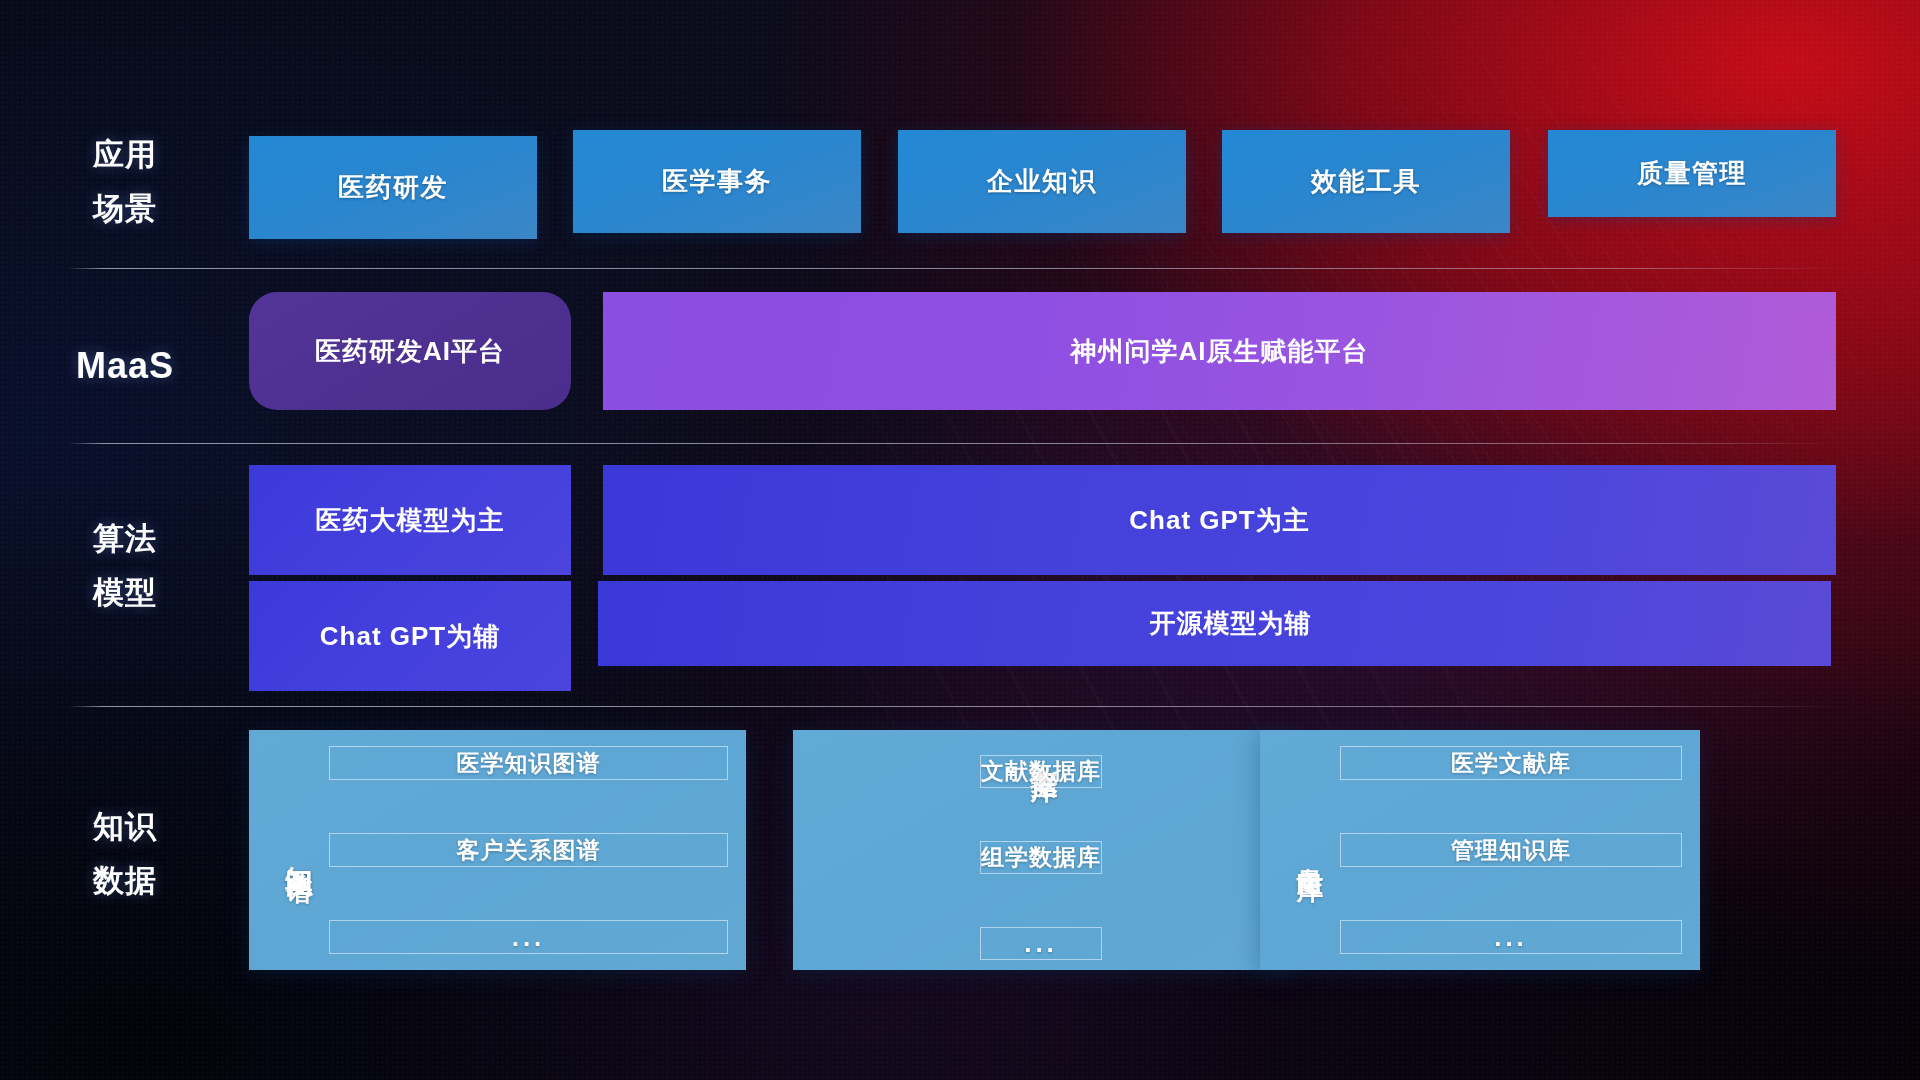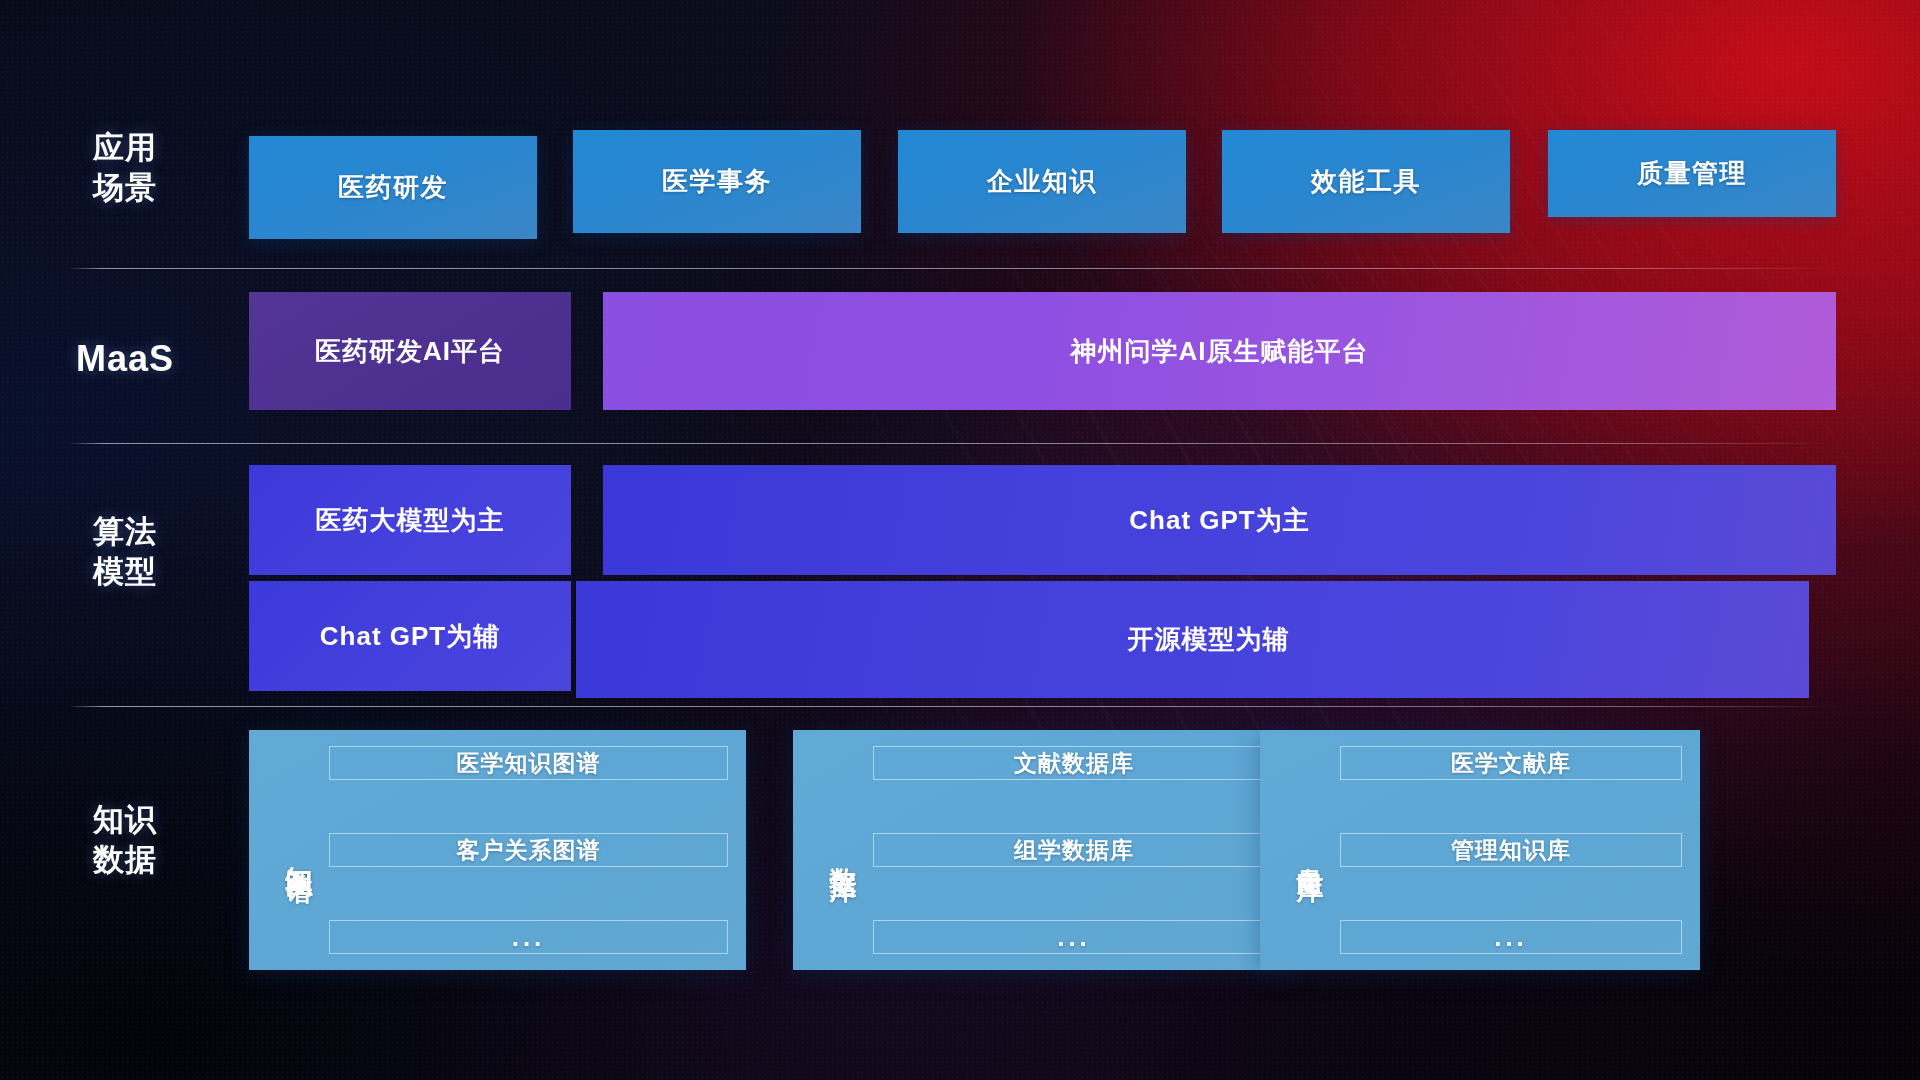--- a/index.html
+++ b/index.html
@@ -65,21 +65,21 @@
   }
 
   
   #content { position: absolute; inset: 0; }
 
   .rowlabel {
     position: absolute;
     color: #ffffff;
     font-weight: bold;
     font-size: 31px;
-    line-height: 40px;
+    line-height: 54px;
     letter-spacing: 1px;
     text-align: center;
     text-shadow: 0 0 14px rgba(120,160,255,.35);
     white-space: pre-line;
   }
 
   .divider {
     position: absolute;
     height: 1px;
     background: linear-gradient(90deg,
@@ -216,21 +216,21 @@
       <span class="txt">效能工具</span>
     </div>
     <div class="box app-tile" style="left:1548px; top:130px; width:288px; height:87px;">
       <span class="txt">质量管理</span>
     </div>
 
     <div class="divider" style="left:68px; top:268px; width:1772px;"></div>
 
     <div class="rowlabel" style="left:60px; top:339px; width:130px; font-size:36px;">MaaS</div>
 
-    <div class="box maas-left" style="left:249px; top:292px; width:322px; height:118px;">
+    <div class="box maas-left" style="left:249px; top:292px; width:322px; height:118px;border-radius:28px;">
       <span class="txt">医药研发AI平台</span>
     </div>
     <div class="box maas-right" style="left:603px; top:292px; width:1233px; height:118px;">
       <span class="txt">神州问学AI原生赋能平台</span>
     </div>
 
     <div class="divider" style="left:68px; top:443px; width:1772px;"></div>
 
     <div class="rowlabel" style="left:60px; top:512px; width:130px;">算法
 模型</div>
@@ -238,39 +238,39 @@
     <div class="box algo" style="left:249px; top:465px; width:322px; height:110px;">
       <span class="txt">医药大模型为主</span>
     </div>
     <div class="box algo" style="left:249px; top:581px; width:322px; height:110px;">
       <span class="txt">Chat GPT为辅</span>
     </div>
 
     <div class="box algo-wide" style="left:603px; top:465px; width:1233px; height:110px;">
       <span class="txt">Chat GPT为主</span>
     </div>
-    <div class="box algo-wide" style="left:576px; top:581px; width:1233px; height:117px;padding-left:32px;">
+    <div class="box algo-wide" style="left:598px; top:581px; width:1233px; height:85px;padding-left:32px;">
       <span class="txt">开源模型为辅</span>
     </div>
 
     <div class="divider" style="left:68px; top:706px; width:1772px;"></div>
 
     <div class="rowlabel" style="left:60px; top:800px; width:130px;">知识
 数据</div>
 
     <div class="kpanel" style="left:249px; top:730px; width:497px; height:240px;">
       <div class="kpanel-title">知识图谱</div>
       <div class="kpanel-items">
         <div class="kitem">医学知识图谱</div>
         <div class="kitem">客户关系图谱</div>
         <div class="kitem ellipsis">...</div>
       </div>
     </div>
 
-    <div class="kpanel" style="left:793px; top:730px; width:500px; height:240px;">
+    <div class="kpanel" style="left:793px; top:730px; width:500px; height:240px;flex-direction:column;">
       <div class="kpanel-title">数据库</div>
       <div class="kpanel-items">
         <div class="kitem">文献数据库</div>
         <div class="kitem">组学数据库</div>
         <div class="kitem ellipsis">...</div>
       </div>
     </div>
 
     <div class="kpanel" style="left:1260px; top:730px; width:440px; height:240px;">
       <div class="kpanel-title">向量库</div>

